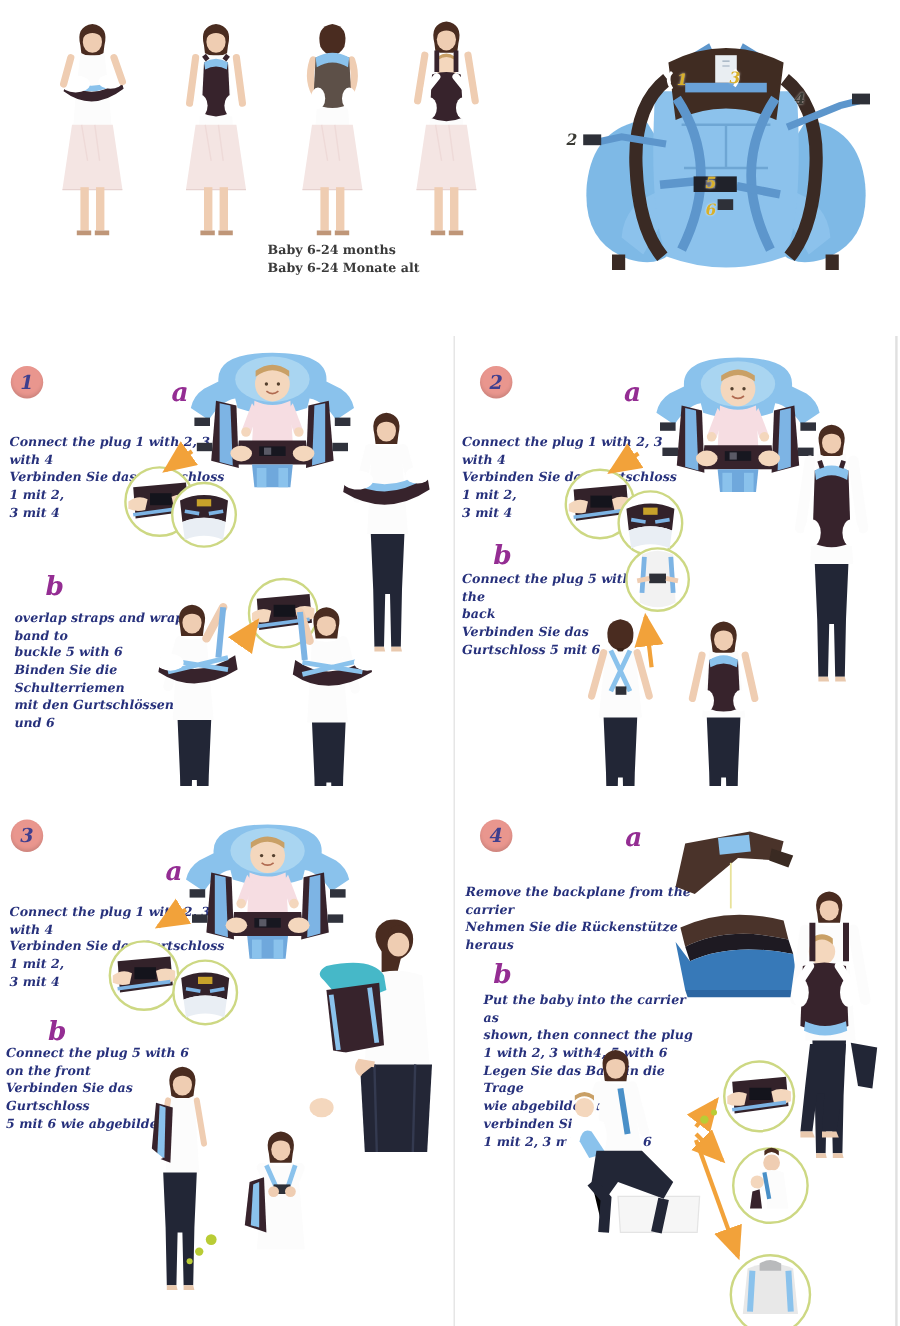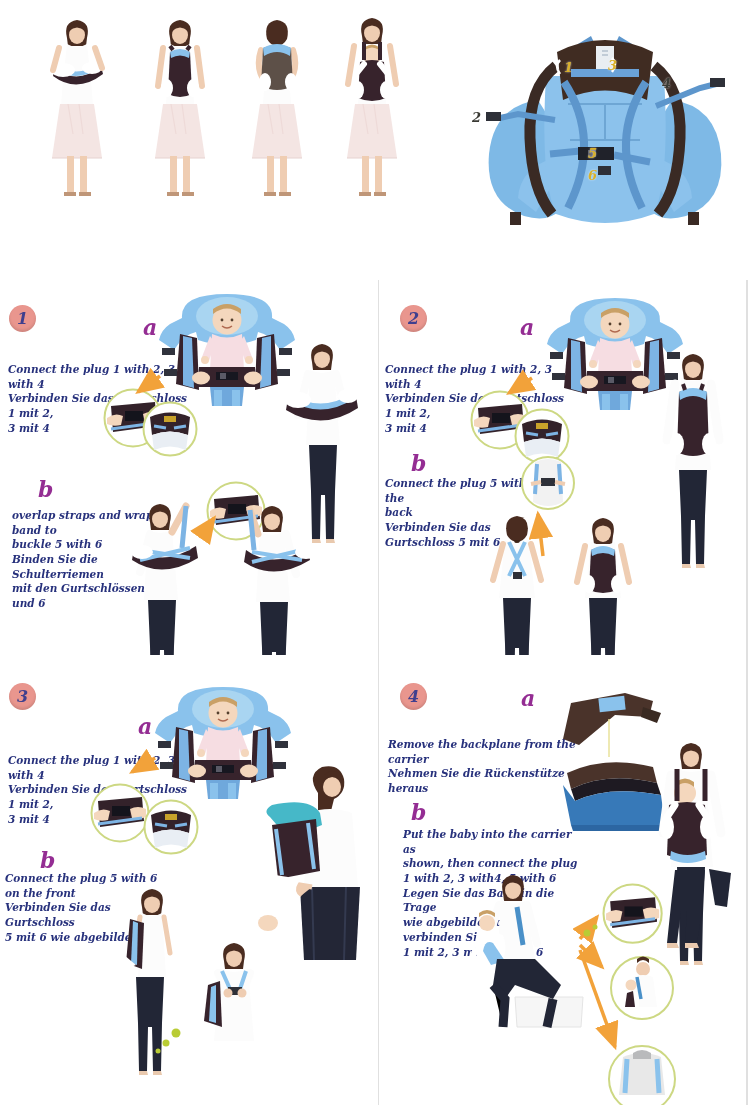--- a/index.html
+++ b/index.html
@@ -150,20 +150,24 @@
         <circle cx="52" cy="48" r="9" fill="#f4d7bd"></circle>
         <path d="M45 42 Q52 37 59 42 L59 39 Q52 34 45 39Z" fill="#c9a066"></path>
         <path d="M40 54 Q52 50 64 54 L66 90 Q52 96 38 90Z" fill="#37232c"></path>
         <ellipse cx="38" cy="82" rx="6" ry="9" fill="#fff"></ellipse>
         <ellipse cx="66" cy="82" rx="6" ry="9" fill="#fff"></ellipse>
         <path d="M44 56 L36 66 M60 56 L68 66" stroke="#fff" stroke-width="6" stroke-linecap="round"></path>
         <path d="M44 34 L44 52 M60 34 L60 52" stroke="#37232c" stroke-width="4"></path>
         <use href="#d-skirt-legs" x="52" y="96"></use>
       </g>
     </svg>
+    <div class="caption abs" style="left:198px;top:194px">
+      <div>Baby 6-24 months</div>
+      <div>Baby 6-24 Monate alt</div>
+    </div>
   </div>
 
   <div class="abs" style="left:460px;top:8px;width:290px;height:232px">
     <svg width="290" height="232" viewBox="0 0 290 232">
       <path d="M212 92 Q256 98 261 146 Q265 194 226 208 Q202 215 190 202 L196 118Z" fill="#7eb9e6"></path>
       <path d="M78 92 Q34 98 29 146 Q25 194 64 208 Q88 215 100 202 L94 118Z" fill="#7eb9e6"></path>
       <path d="M196 150 Q230 160 232 190 L214 204 Q200 180 194 172Z" fill="#8cc2ec"></path>
       <path d="M94 150 Q60 160 58 190 L76 204 Q90 180 96 172Z" fill="#8cc2ec"></path>
       <path d="M86 68 Q80 170 96 206 Q145 224 194 206 Q210 170 204 68Z" fill="#8cc2ec"></path>
       <path d="M108 96 L182 96 M110 132 L180 132 M145 96 L145 132" stroke="#6ea6d4" stroke-width="2" fill="none"></path>

